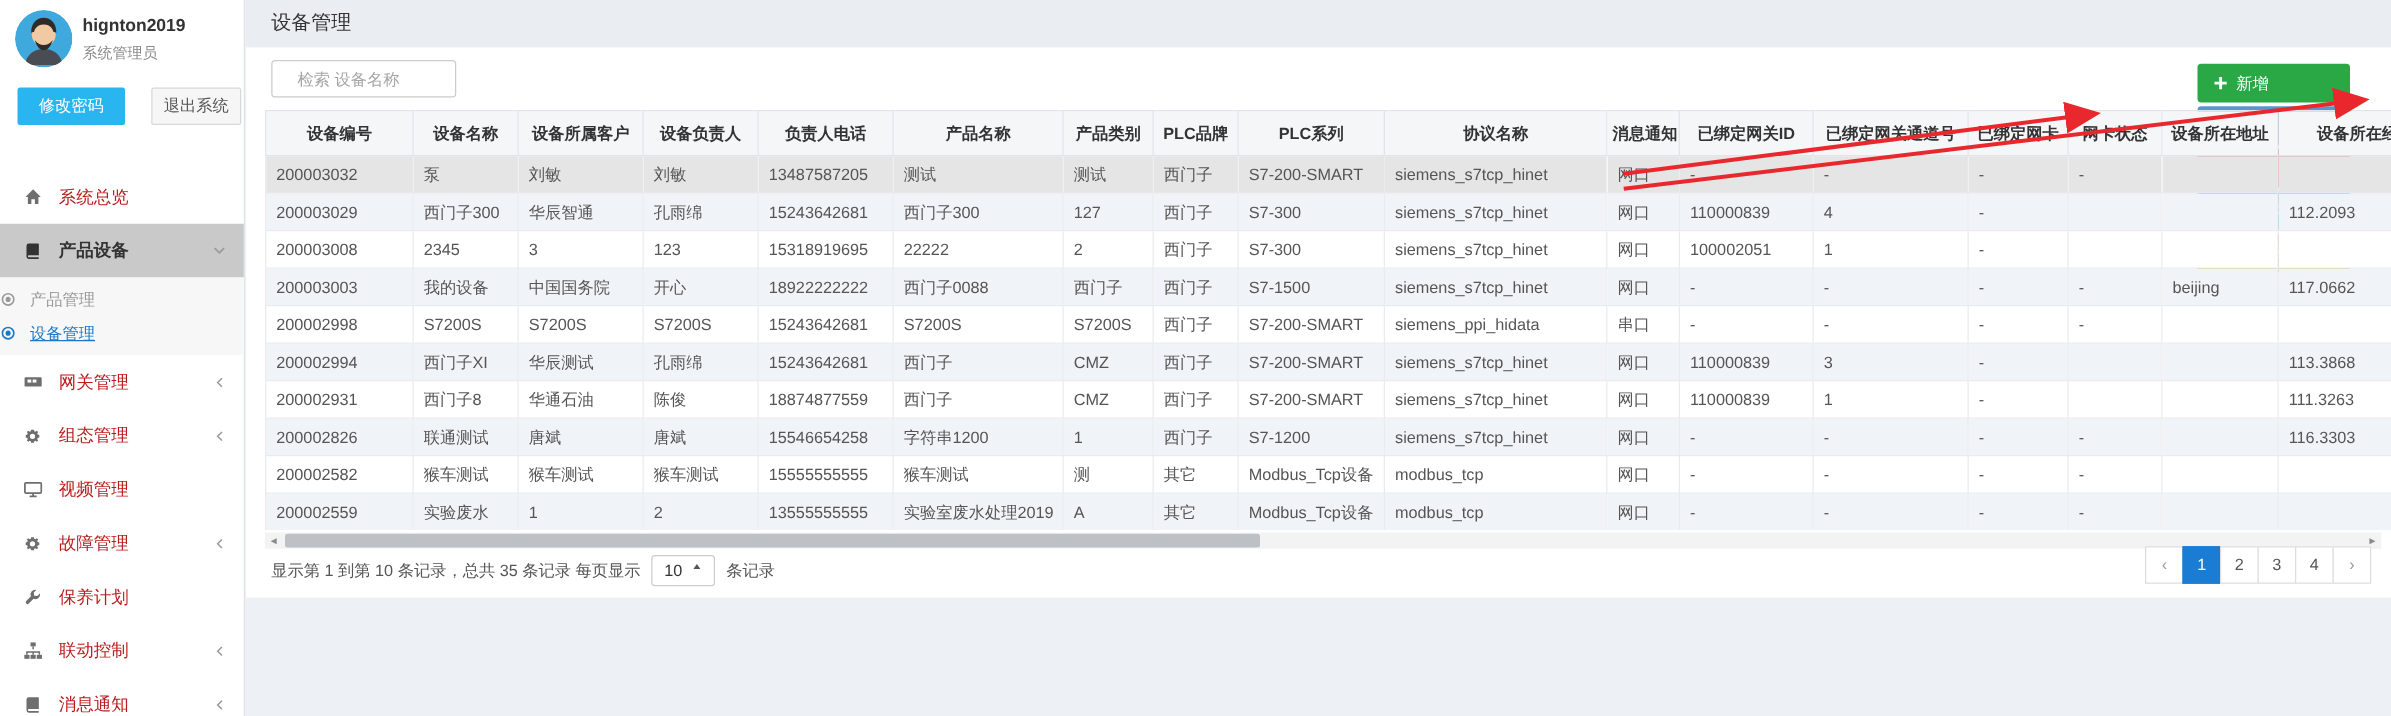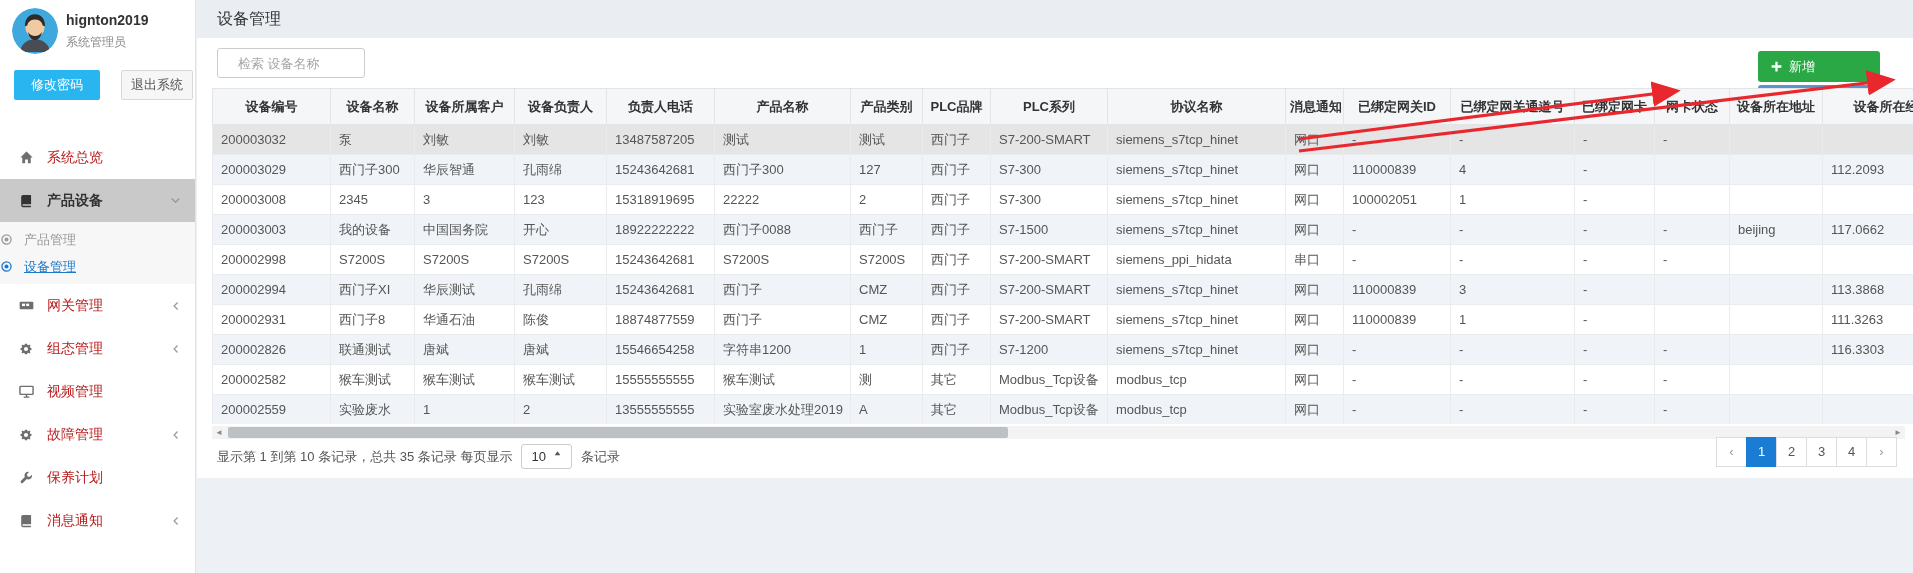--- a/index.html
+++ b/index.html
@@ -178,20 +178,37 @@
             </svg>
           </span>
         </div>
         <div class="menu-item">
           <span class="icn ">
             <svg viewBox="0 0 16 16" width="14" height="14" fill="currentColor">
               <path d="M14.8 4.2a4.3 4.3 0 0 1-5.9 5L4.6 13.5a1.6 1.6 0 1 1-2.3-2.3L6.6 6.9a4.3 4.3 0 0 1 5-5.9L9.2 3.4l.3 2.9 2.9.3z"></path>
             </svg>
           </span>
           <span class="mi-label">保养计划</span>
+        </div>
+        <div class="menu-item">
+          <span class="icn ">
+            <svg viewBox="0 0 16 16" width="15" height="15" fill="currentColor">
+              <rect x="5.8" y="1" width="4.4" height="3.4"></rect>
+              <rect x="0.5" y="11.6" width="4.4" height="3.4"></rect>
+              <rect x="5.8" y="11.6" width="4.4" height="3.4"></rect>
+              <rect x="11.1" y="11.6" width="4.4" height="3.4"></rect>
+              <path d="M8 4.4v2.4M2.7 11.6V9.2h10.6v2.4M8 9v2.6" stroke="currentColor" stroke-width="1.3" fill="none"></path>
+            </svg>
+          </span>
+          <span class="mi-label">联动控制</span>
+          <span class="chev">
+            <svg viewBox="0 0 16 16" width="10" height="10" fill="none" stroke="currentColor" stroke-width="2">
+              <polyline points="10.5,2.5 5,8 10.5,13.5"></polyline>
+            </svg>
+          </span>
         </div>
         <div class="menu-item">
           <span class="icn ">
             <svg viewBox="0 0 16 16" width="14" height="14" fill="currentColor">
               <path d="M13.8 12.2V1.6a.6.6 0 0 0-.6-.6H4.6A2.1 2.1 0 0 0 2.5 3.1v9.8A2.1 2.1 0 0 0 4.6 15h8.6a.6.6 0 0 0 .6-.6v-.4a.6.6 0 0 0-.6-.6H4.7a.9.9 0 0 1 0-1.8h9.1z"></path>
             </svg>
           </span>
           <span class="mi-label">消息通知</span>
           <span class="chev">
             <svg viewBox="0 0 16 16" width="10" height="10" fill="none" stroke="currentColor" stroke-width="2">

